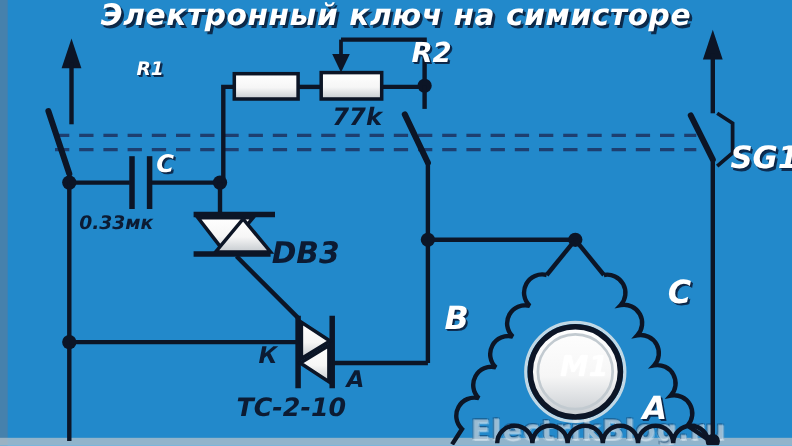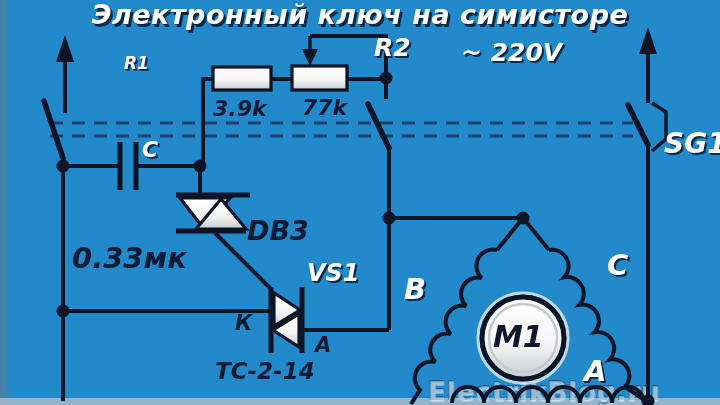--- a/index.html
+++ b/index.html
@@ -41,22 +41,22 @@
     position:absolute;z-index:4;white-space:nowrap;
     font-weight:bold;font-style:italic;line-height:1.05;
   }
   .lt{
     color:var(--label-light,#ffffff);
     text-shadow:2px 2px 0 rgba(9,30,62,0.85),1px 1px 0 rgba(9,30,62,0.7);
   }
   .dk{color:var(--label-dark,#0c1b33);}
   .title{left:0;top:1px;width:100%;text-align:center;font-size:27px;letter-spacing:0.5px;
     text-shadow:2.5px 2.5px 0 rgba(8,28,56,0.85),1px 1px 1px rgba(8,28,56,0.6);}
-  .m1-lbl{left:493px;top:321px;width:60px;text-align:left;font-size:30px;
-    color:#0f172a;text-shadow:0 0 2px rgba(255,255,255,0.8);}
+  .m1-lbl{left:493px;top:321px;width:60px;text-align:right;font-size:26px;
+    color:#ffffff;text-shadow:0 0 2px rgba(255,255,255,0.8);}
 </style>
 </head>
 <body>
 
 <div id="stage">
 
   <div class="edge-strip"></div>
   <div class="bottom-bar"></div>
   <div class="watermark">ElectrikBlog.ru</div>
 
@@ -149,29 +149,26 @@
       <path class="coil" d="M452,403 a16,16 0 0 1 32,0 a16,16 0 0 1 32,0 a16,16 0 0 1 32,0 a16,16 0 0 1 32,0 a16,16 0 0 1 32,0 a16,16 0 0 1 32,0"></path>
       <circle class="fill-dark" cx="648" cy="401" r="6.5"></circle>
       <circle cx="523" cy="338" r="45" fill="none" stroke="#dde6ea" stroke-width="3" opacity="0.85"></circle>
       <circle cx="523" cy="338" r="41" fill="url(#faceGrad)" stroke="#0c1526" stroke-width="5"></circle>
       <circle cx="523" cy="338" r="34" fill="none" stroke="#c2cad0" stroke-width="2.5"></circle>
     </g>
   </svg>
 
   <div class="lbl lt title">Электронный ключ на симисторе</div>
   <div class="lbl lt" style="left:124px;top:55px;font-size:17px;">R1</div>
-  <div class="lbl dk" style="left:213px;top:97px;font-size:22px;">3.9k</div>
   <div class="lbl lt" style="left:330px;top:35px;font-size:25px;margin-left:44px;">R2</div>
   <div class="lbl dk" style="left:302px;top:96px;font-size:22px;">77k</div>
-  <div class="lbl lt" style="left:461px;top:40px;font-size:25px;">~ 220V</div>
   <div class="lbl lt" style="left:664px;top:81px;font-size:28px;margin-top:48px;">SG1</div>
   <div class="lbl lt" style="left:142px;top:138px;font-size:22px;">C</div>
-  <div class="lbl dk" style="left:72px;top:195px;font-size:29px;margin-top:48px;">0.33мк</div>
+  <div class="lbl dk" style="left:72px;top:195px;font-size:17px;">0.33мк</div>
   <div class="lbl dk" style="left:247px;top:217px;font-size:27px;">DB3</div>
-  <div class="lbl lt" style="left:307px;top:261px;font-size:24px;">VS1</div>
   <div class="lbl dk" style="left:235px;top:312px;font-size:21px;">К</div>
   <div class="lbl dk" style="left:315px;top:334px;font-size:21px;">А</div>
-  <div class="lbl dk" style="left:215px;top:359px;font-size:23px;">ТС-2-14</div>
+  <div class="lbl dk" style="left:215px;top:359px;font-size:23px;">ТС-2-10</div>
   <div class="lbl lt" style="left:404px;top:274px;font-size:29px;">B</div>
   <div class="lbl lt" style="left:607px;top:250px;font-size:29px;">C</div>
   <div class="lbl lt" style="left:584px;top:356px;font-size:29px;">A</div>
   <div class="lbl m1-lbl">M1</div>
 </div>
 
 </body></html>

